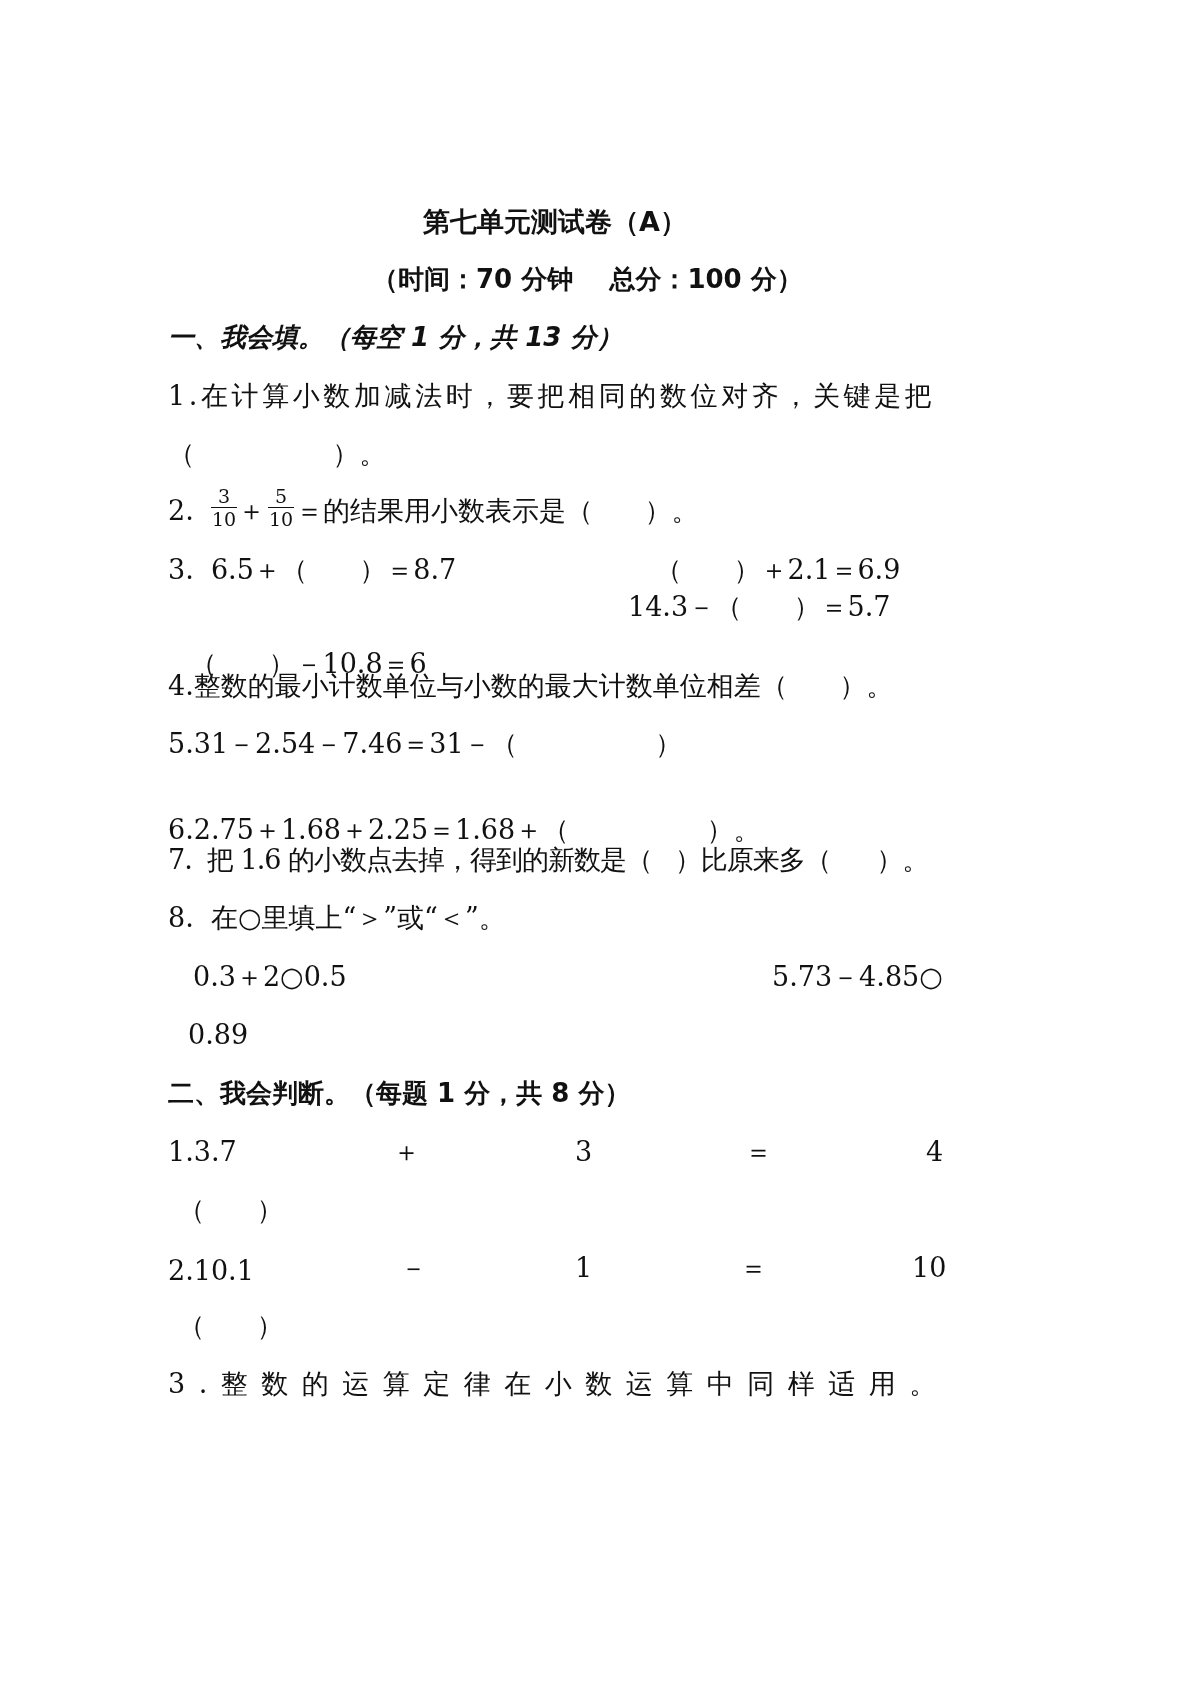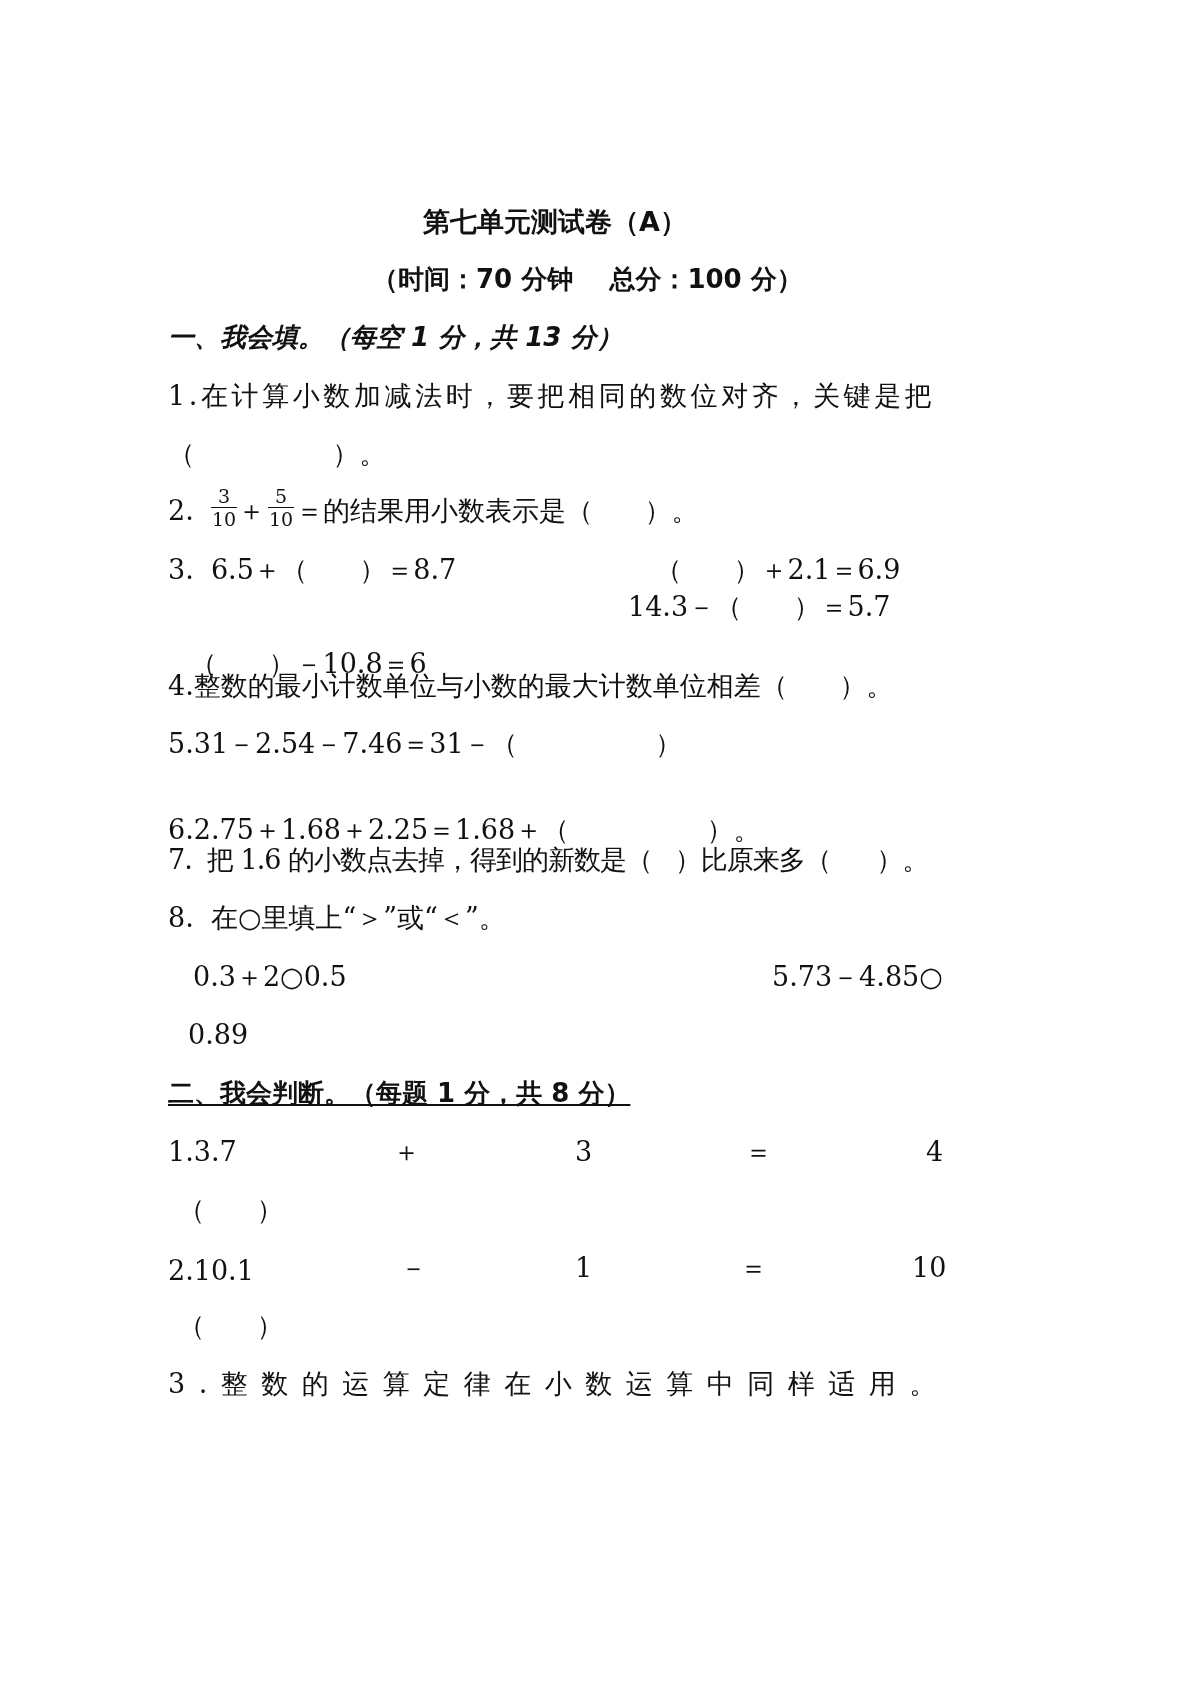--- a/index.html
+++ b/index.html
@@ -44,21 +44,21 @@
 
   <div class="line" style="left:168px; top:669px;">4.整数的最小计数单位与小数的最大计数单位相差（      ）。</div>
   <div class="line" style="left:168px; top:727px;">5.31－2.54－7.46＝31－（                ）</div>
   <div class="line" style="left:168px; top:813px;">6.2.75＋1.68＋2.25＝1.68＋（                ）。</div>
   <div class="line" style="left:168px; top:843px; letter-spacing:-1px;">7.  把 1.6 的小数点去掉，得到的新数是（   ）比原来多（      ）。</div>
   <div class="line" style="left:168px; top:901px;">8.  在○里填上“＞”或“＜”。</div>
   <div class="line" style="left:193px; top:960px;">0.3＋2○0.5</div>
   <div class="line" style="left:772px; top:960px;">5.73－4.85○</div>
   <div class="line" style="left:168px; top:1018px;margin-left:20px;">0.89</div>
 
-  <div class="line bold" style="left:168px; top:1076px;text-decoration:underline;">二、我会判断。（每题 1 分，共 8 分）</div>
+  <div class="line bold" style="left:168px; top:1076px;">二、我会判断。（每题 1 分，共 8 分）</div>
 
   <div class="line" style="left:168px; top:1135px;">1.3.7</div>
   <div class="line" style="left:393px; top:1135px;">＋</div>
   <div class="line" style="left:575px; top:1135px;">3</div>
   <div class="line" style="left:745px; top:1135px;">＝</div>
   <div class="line" style="left:926px; top:1135px;">4</div>
   <div class="line" style="left:178px; top:1193px;">（      ）</div>
 
   <div class="line" style="left:168px; top:1254px;">2.10.1</div>
   <div class="line" style="left:400px; top:1251px;">－</div>

